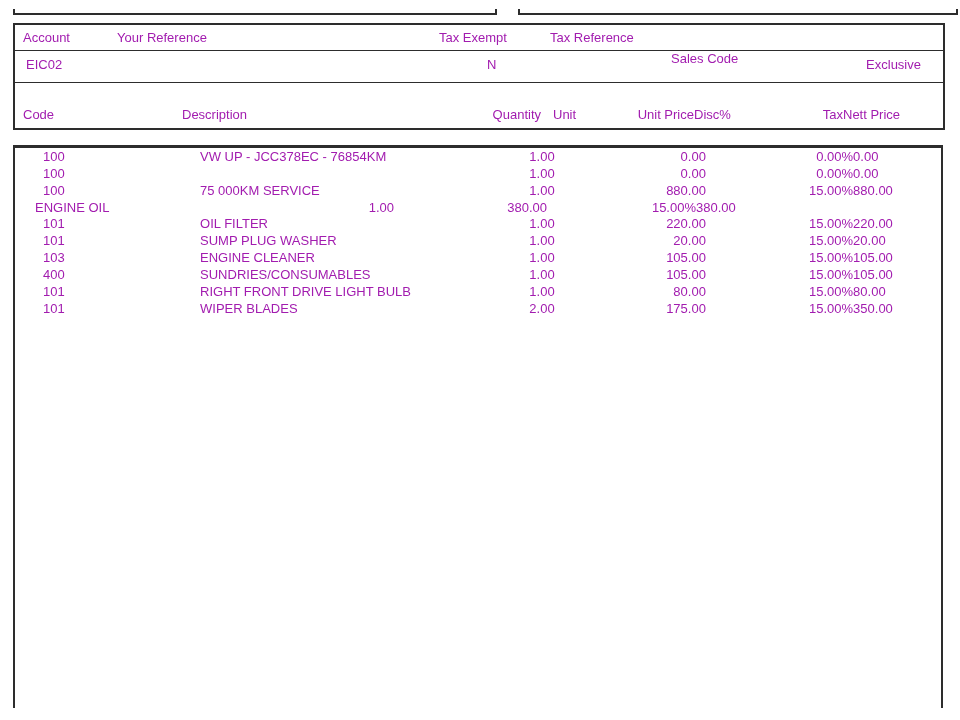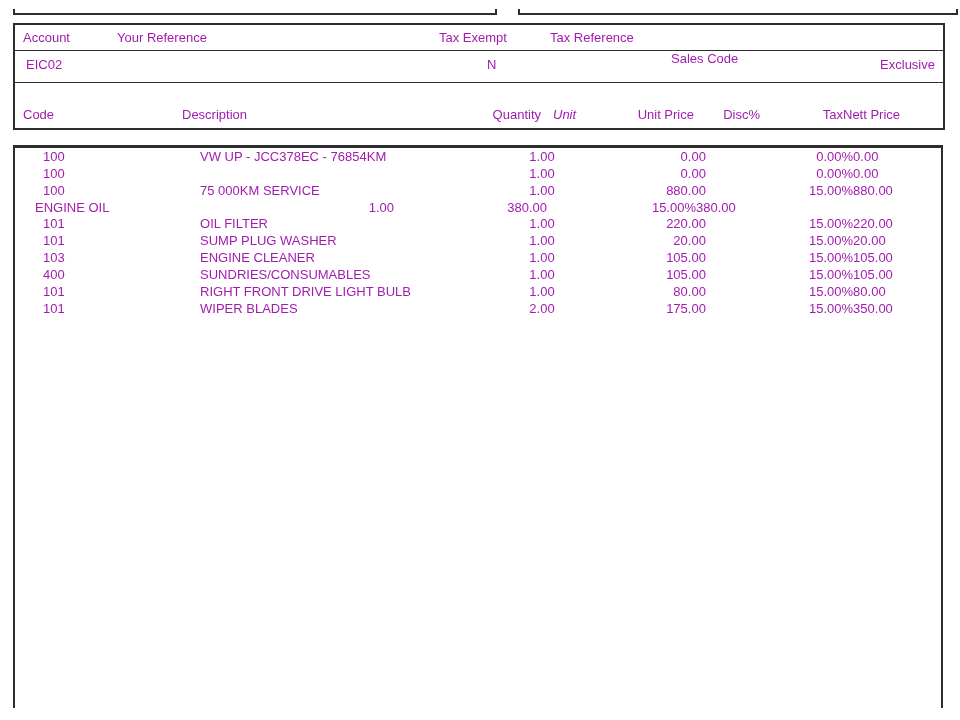--- a/index.html
+++ b/index.html
@@ -61,42 +61,42 @@
   .meta-values {
     position: relative;
     height: 32px;
     border-bottom: 1px solid #2d2d2d;
     box-sizing: border-box;
     flex: 0 0 auto;
   }
   .meta-values span { position: absolute; top: 6px; white-space: nowrap; }
   .mv-account   { left: 11px; text-align: right; }
   .mv-taxexempt { left: 472px; }
-  .mv-exclusive { right: 8px; }
+  .mv-exclusive { right: 22px; }
 
   .col-headers {
     flex: 1 1 auto;
     display: flex;
     align-items: flex-end;
     padding-bottom: 6px;
   }
 
   
   .cell {
     display: inline-block;
     box-sizing: border-box;
     white-space: nowrap;
     overflow: hidden;
   }
   .c-code   { width: 167px; padding-left: 8px;  text-align: left; }
   .c-desc   { width: 260px; text-align: left; }
   .c-qty    { width: 99px;  text-align: right; }
-  .c-unit   { width: 45px;  padding-left: 12px; text-align: left; font-style: italic; }
+  .c-unit   { width: 45px;  padding-left: 12px; text-align: left; }
   .c-uprice { width: 108px; text-align: right; }
-  .c-disc   { width: 66px;  text-align: right; }
+  .c-disc   { width: 66px;  }
   .c-tax    { width: 83px;  text-align: right; }
   .c-nett   { width: 89px;  text-align: left; }
 
   
   .items-box {
     position: absolute;
     left: 13px;
     top: 145px;
     width: 930px;
     height: 563px;

